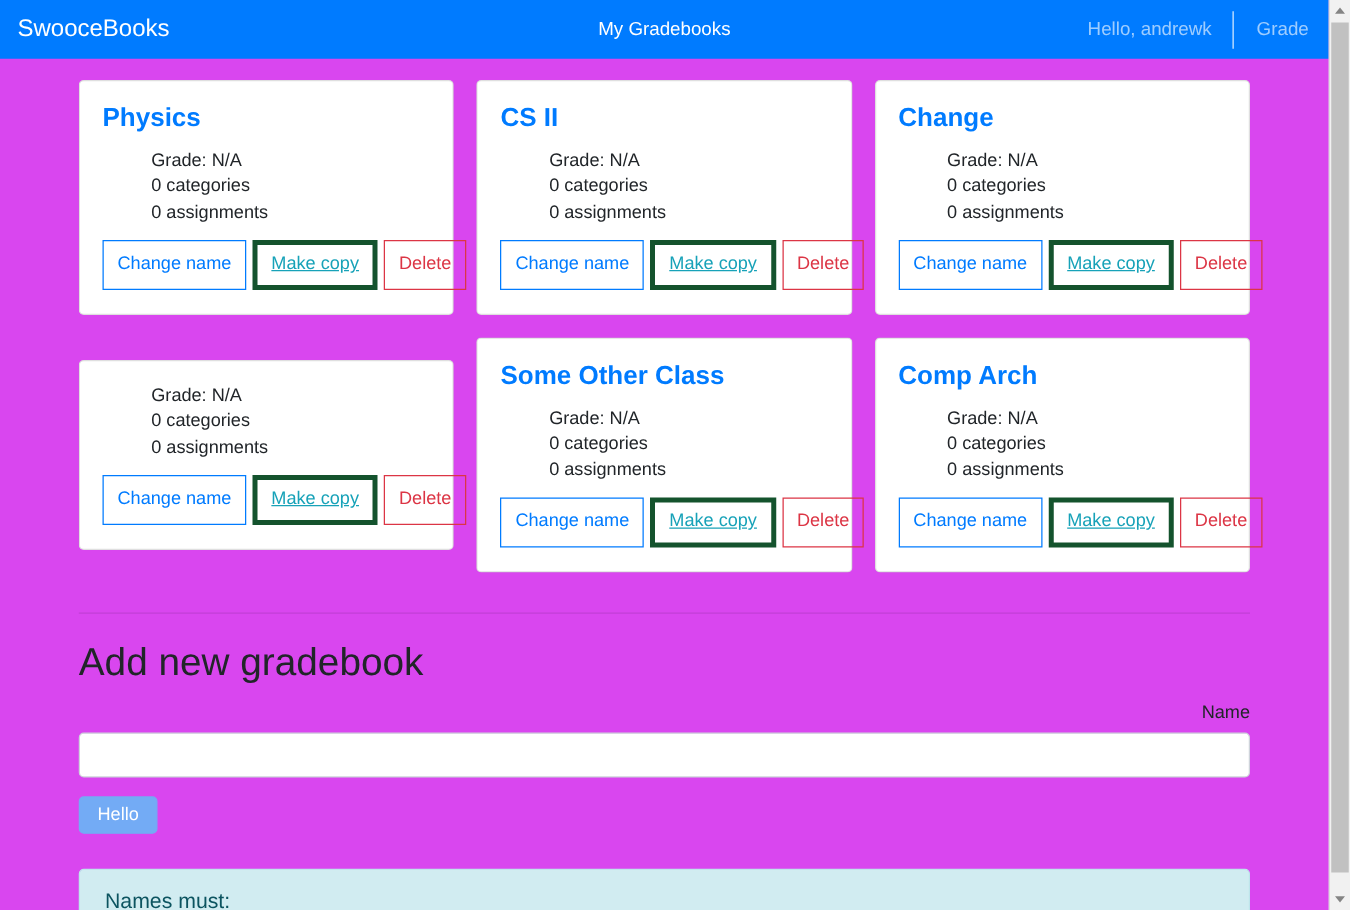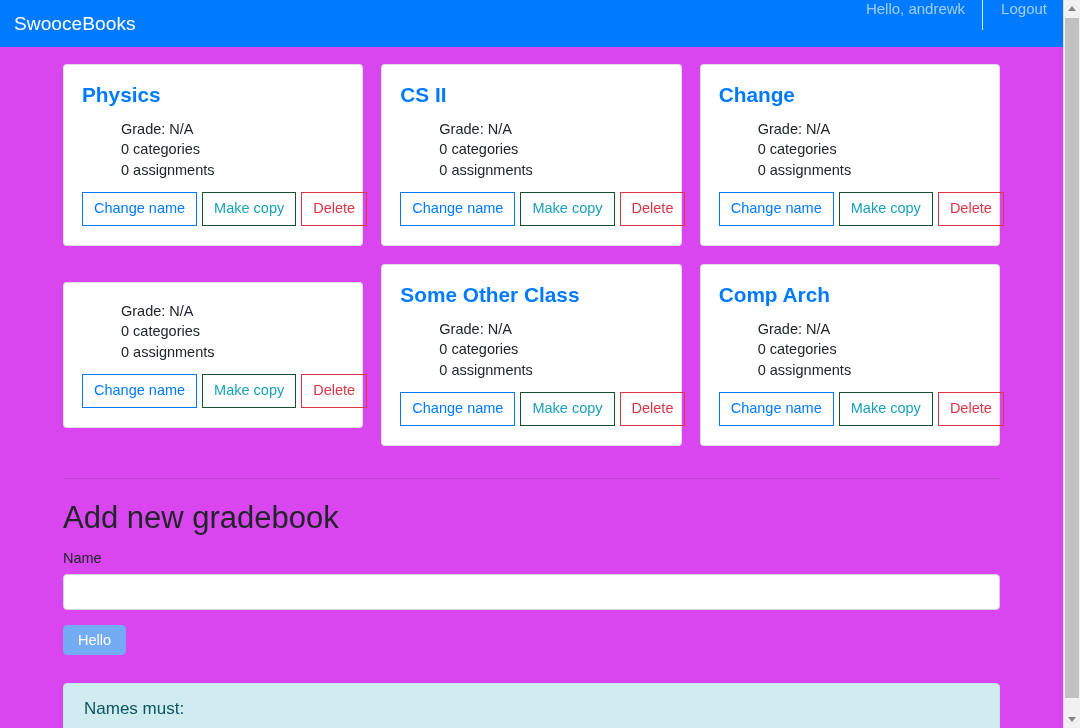--- a/index.html
+++ b/index.html
@@ -81,21 +81,21 @@
     left: 0; right: 0;
     text-align: center;
     font-size: 15px;
     color: #ffffff;
     white-space: nowrap;
   }
   .navbar-right {
     position: absolute;
     right: 16px;
     display: flex;
-    align-items: flex-start;
+    align-items: center;
     height: 47px;
   }
   .nav-greeting {
     font-size: 15px;
     color: rgba(255,255,255,0.62);
     padding-right: 17px;
     white-space: nowrap;
   }
   .nav-divider {
     width: 1px;
@@ -162,41 +162,42 @@
     font-size: 14.5px;
     line-height: 1.5;
     padding: 5px 11px;
     border-radius: 0;
     background: transparent;
     cursor: pointer;
     white-space: nowrap;
     font-family: "Liberation Sans", "DejaVu Sans", sans-serif;
   }
   .btn-outline-primary { border: 1px solid #007bff; color: #007bff; }
-  .btn-outline-info { border: 1px solid #14532d; color: #17a2b8; }
+  .btn-outline-info { border: 4px solid #14532d; color: #17a2b8; text-decoration: underline; }
   .btn-outline-danger { border: 1px solid #dc3545; color: #dc3545; }
 
   
   hr.section-rule {
     border: 0;
     border-top: 1px solid rgba(0,0,0,0.1);
     margin: 14px 0 20px 0;
   }
   .section-title {
     font-size: 31px;
     font-weight: 400;
     color: #212529;
     margin: 0 0 14px 0;
     line-height: 1.2;
   }
   .form-label {
     display: block;
     font-size: 14.5px;
     color: #212529;
     margin-bottom: 8px;
+    text-align: right;
   }
   .form-control {
     display: block;
     width: 100%;
     height: 36px;
     padding: 6px 12px;
     font-size: 14.5px;
     color: #495057;
     background: #ffffff;
     border: 1px solid #ced4da;
@@ -232,24 +233,25 @@
     line-height: 1.3;
   }
 </style>
 </head>
 <body>
 
 <div class="viewport">
 
   <div class="navbar">
     <a href="#" class="navbar-brand">SwooceBooks</a>
+    <div class="navbar-center">My Gradebooks</div>
     <div class="navbar-right">
       <span class="nav-greeting">Hello, andrewk</span>
       <span class="nav-divider"></span>
-      <a href="#" class="nav-logout">Logout</a>
+      <a href="#" class="nav-logout">Grade</a>
     </div>
   </div>
 
   <div class="container">
 
     <div class="card-grid">
 
       <div class="card-col">
         <div class="card">
           <a href="#" class="card-title">Physics</a>

